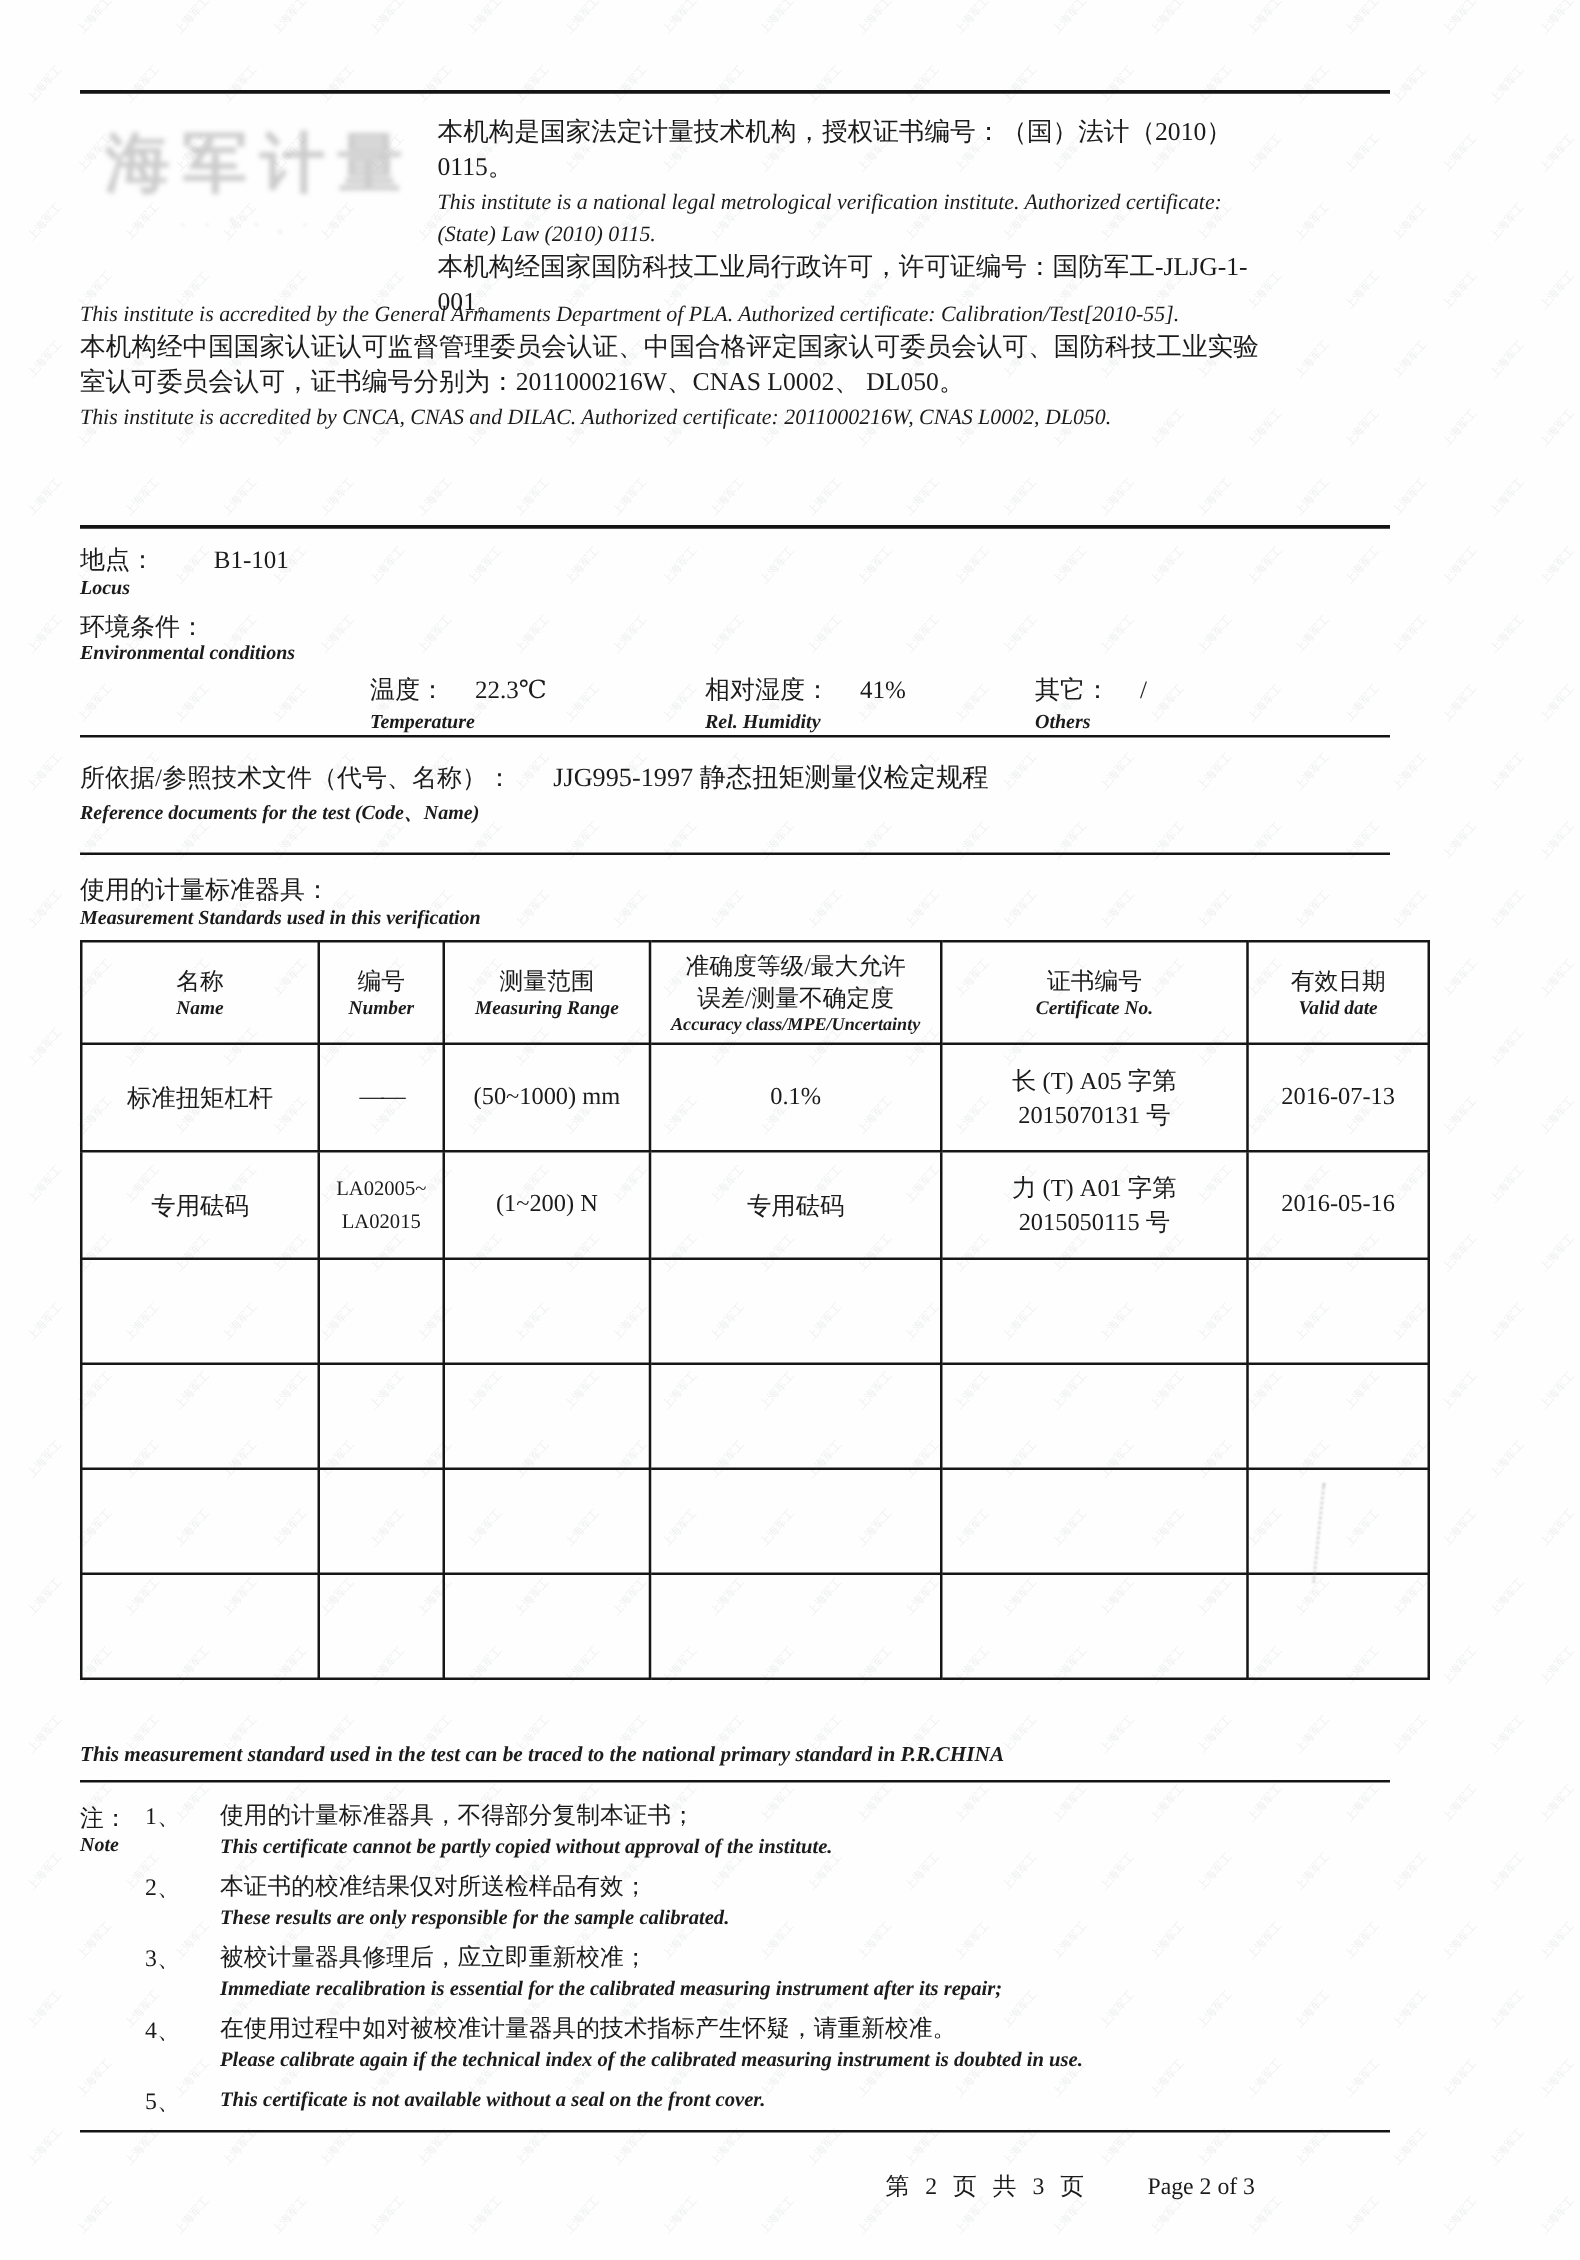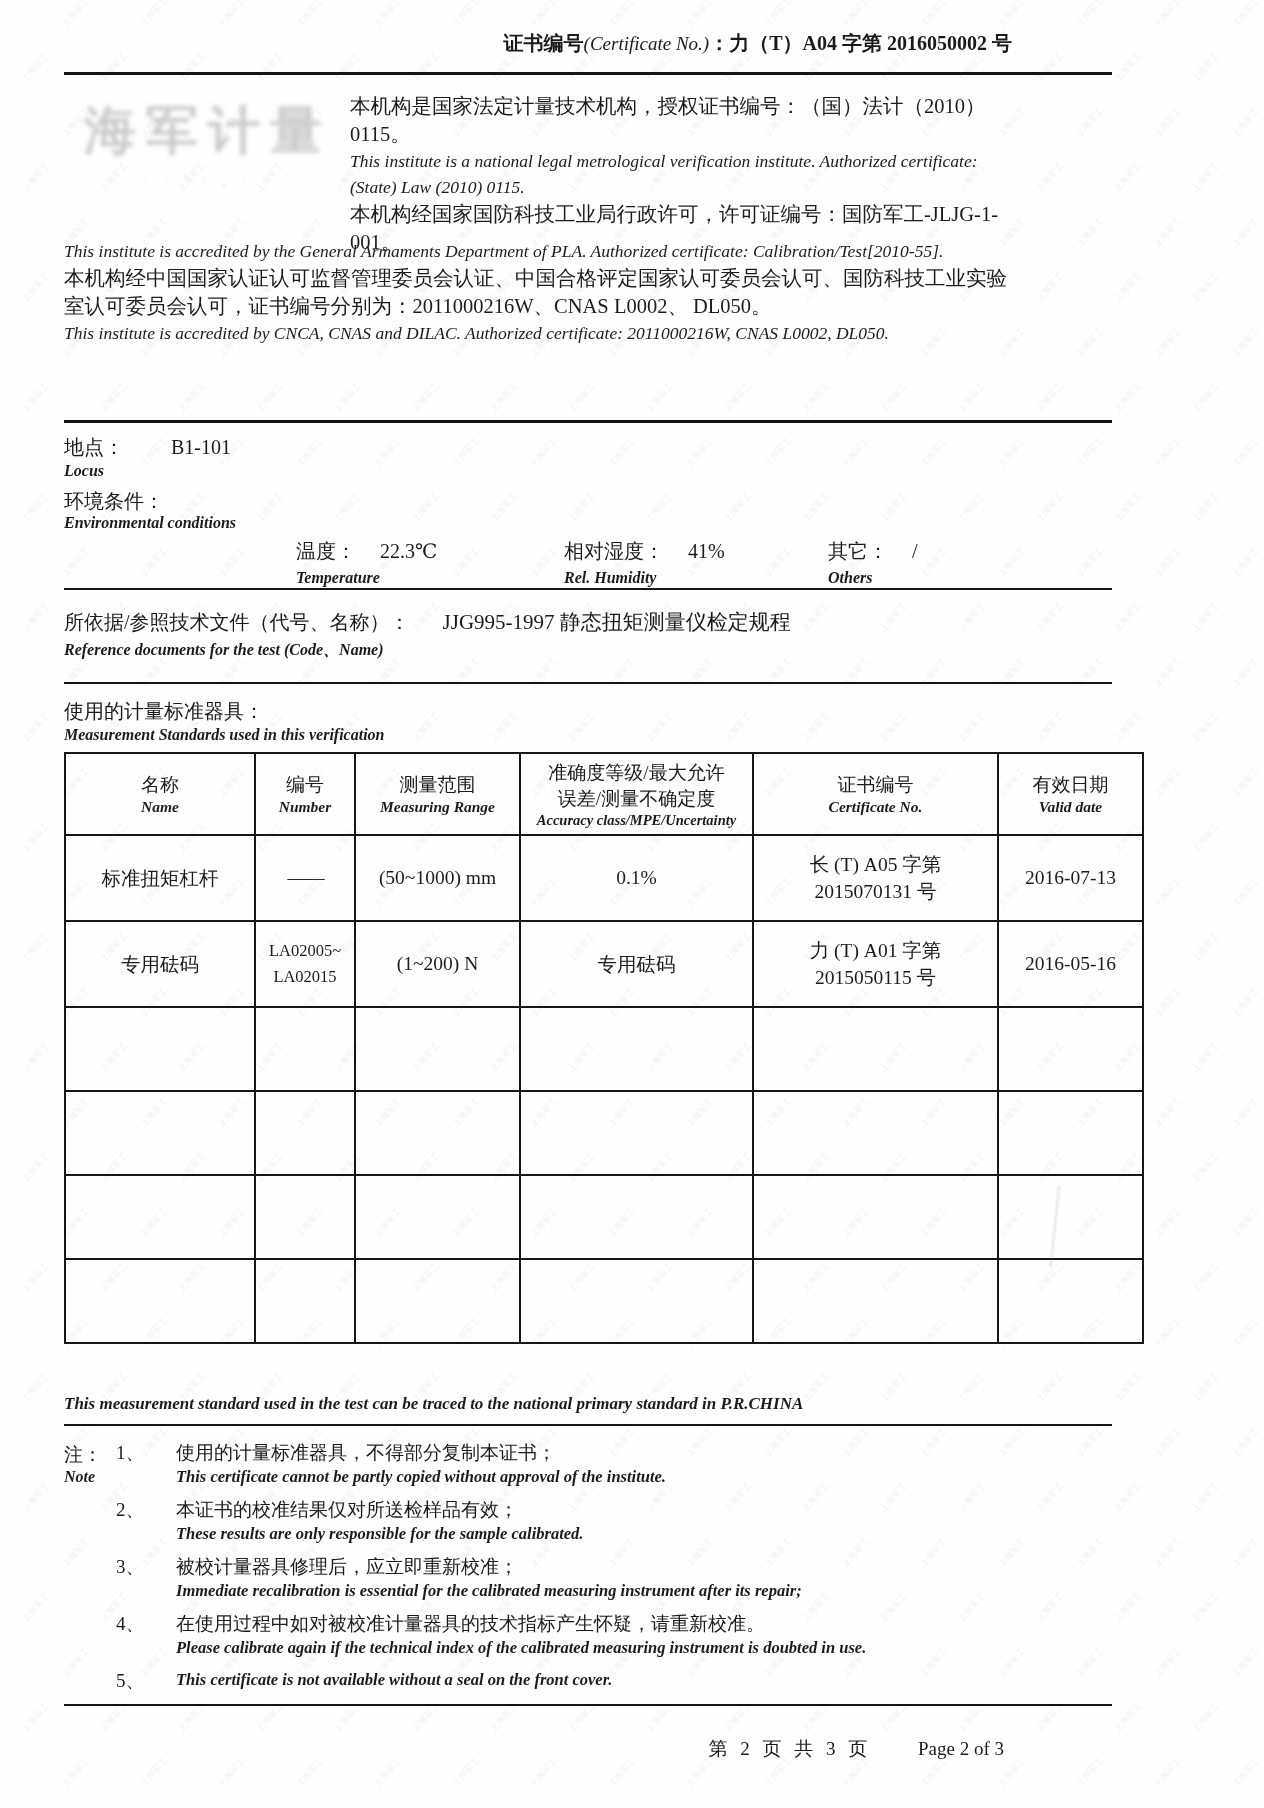--- a/index.html
+++ b/index.html
@@ -615,23 +615,20 @@
       <span class="wm-mark" style="left: 838px; top: 1766px;">上海军工</span>
       <span class="wm-mark" style="left: 916px; top: 1766px;">上海军工</span>
       <span class="wm-mark" style="left: 994px; top: 1766px;">上海军工</span>
       <span class="wm-mark" style="left: 1072px; top: 1766px;">上海军工</span>
       <span class="wm-mark" style="left: 1150px; top: 1766px;">上海军工</span>
       <span class="wm-mark" style="left: 1228px; top: 1766px;">上海军工</span>
     </div>
 
   <div class="content">
 
-    <div class="hdr">
-      <span class="cn">证书编号</span><span class="en">(Certificate No.)</span><span class="cn">：力（T）A04 字第 2016050002 号</span>
-    </div>
     <div class="hr" style="top:72px;"></div>
 
     <div class="seal">
       <div class="seal-text">海军计量</div>
       <div class="seal-sub">· · ˚ · ˛ ·</div>
     </div>
 
     <div class="paraA">
       <div class="p-cn">本机构是国家法定计量技术机构，授权证书编号：（国）法计（2010）0115。</div>
       <div class="p-en">This institute is a national legal metrological verification institute.    Authorized certificate: (State) Law (2010) 0115.</div>

